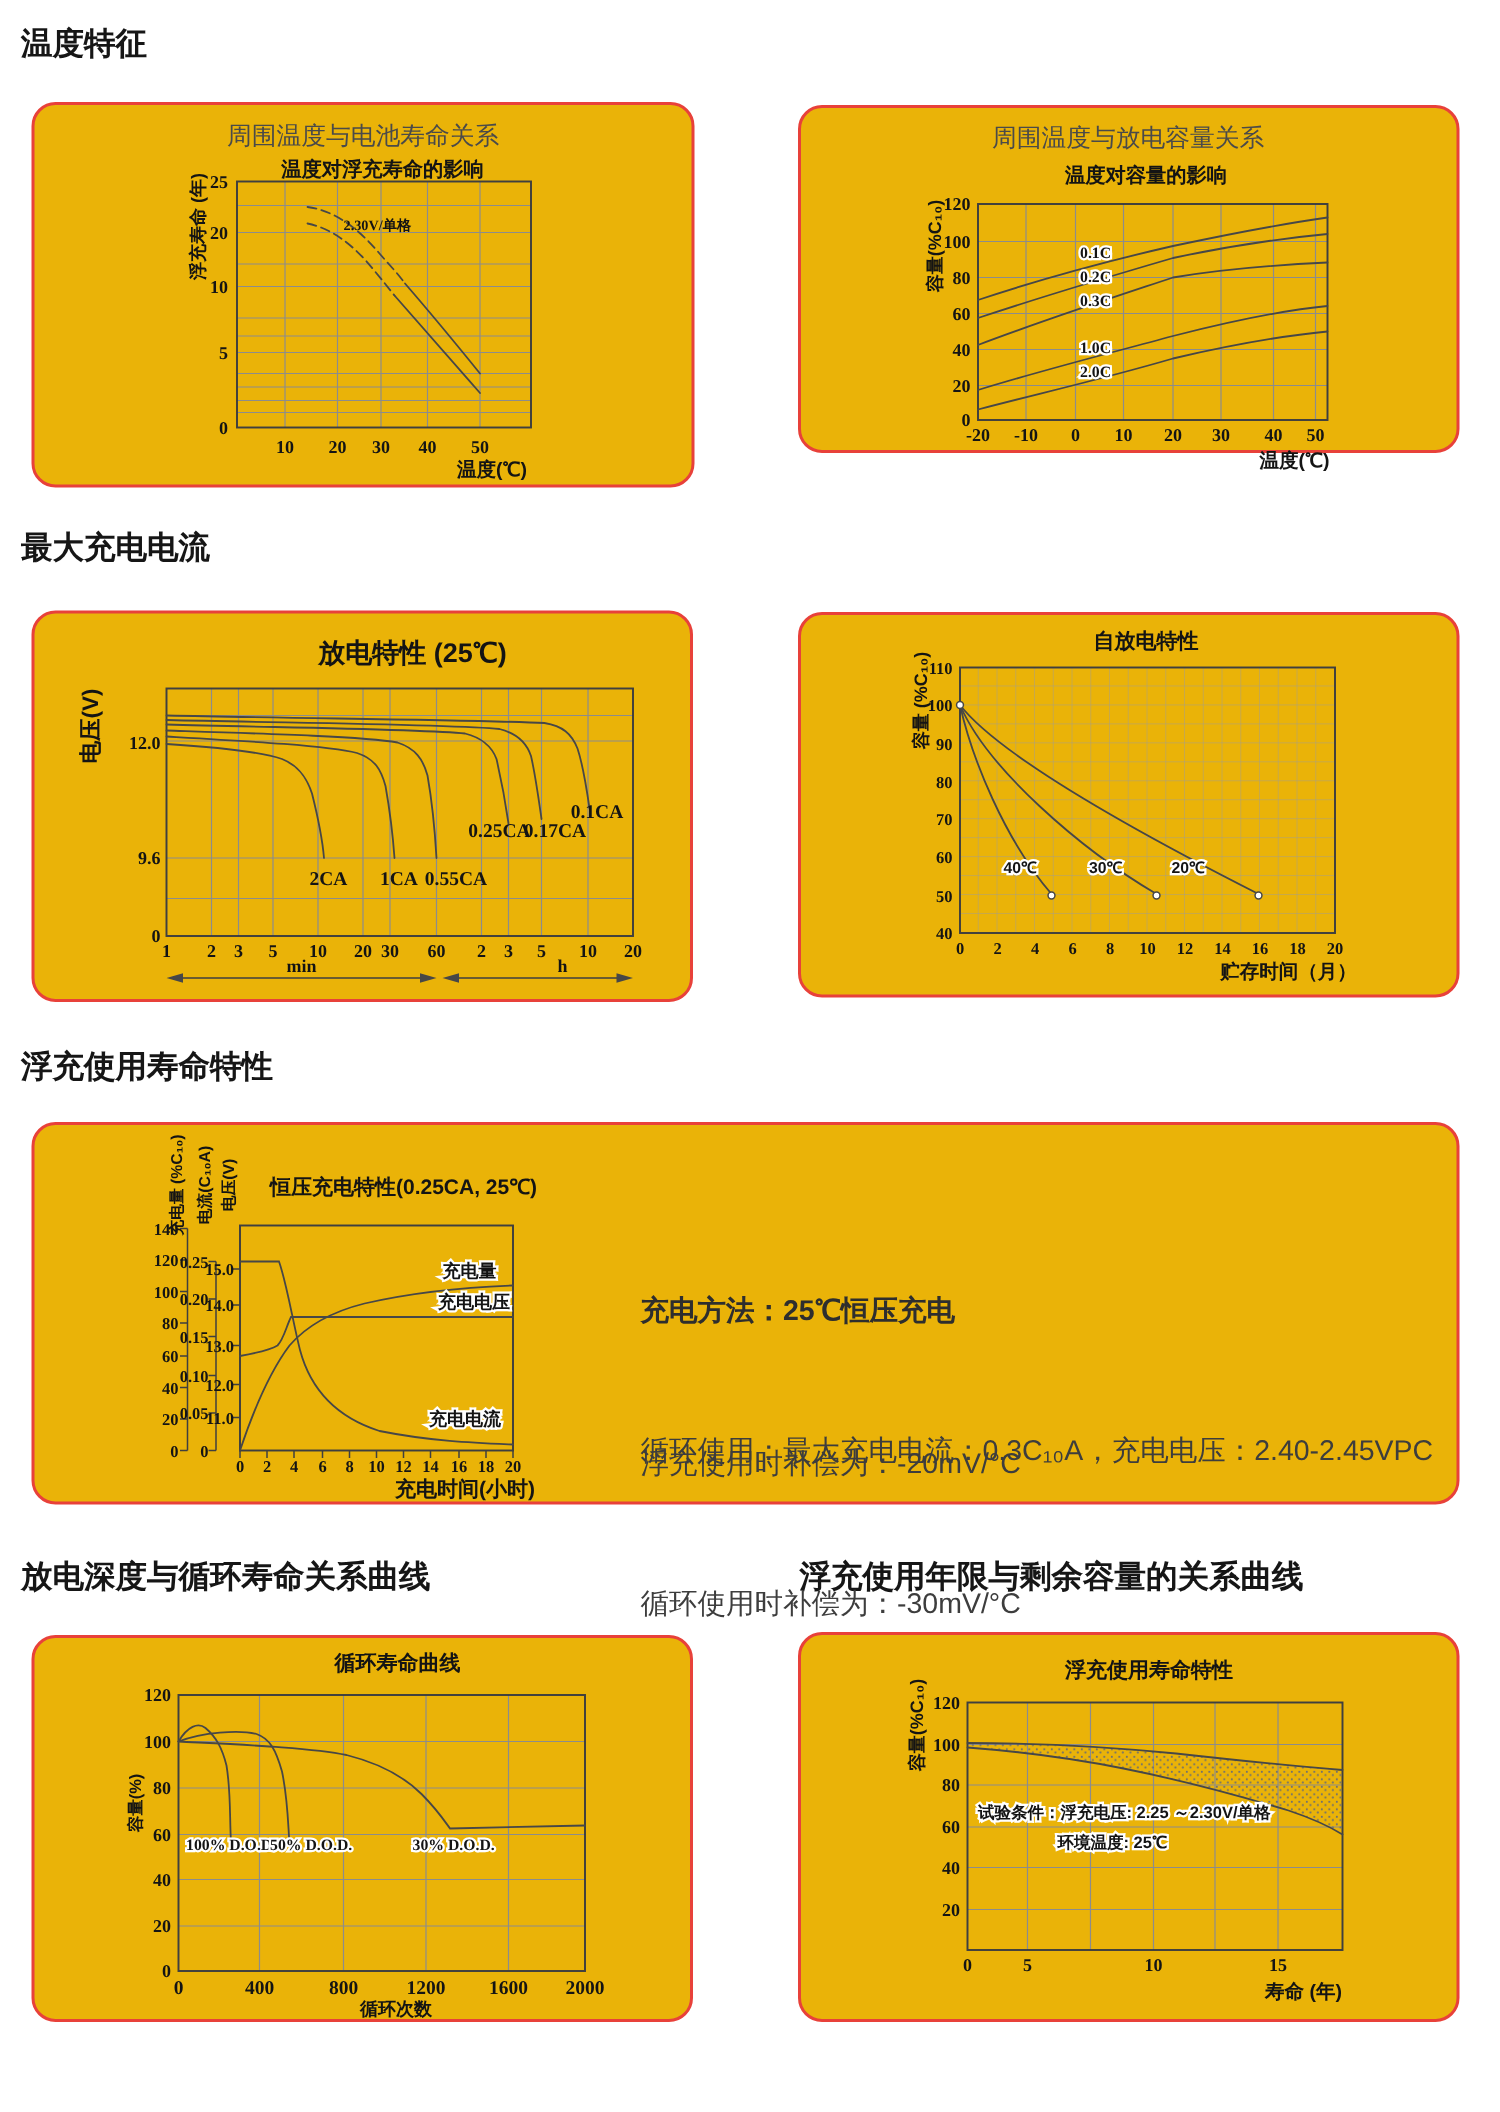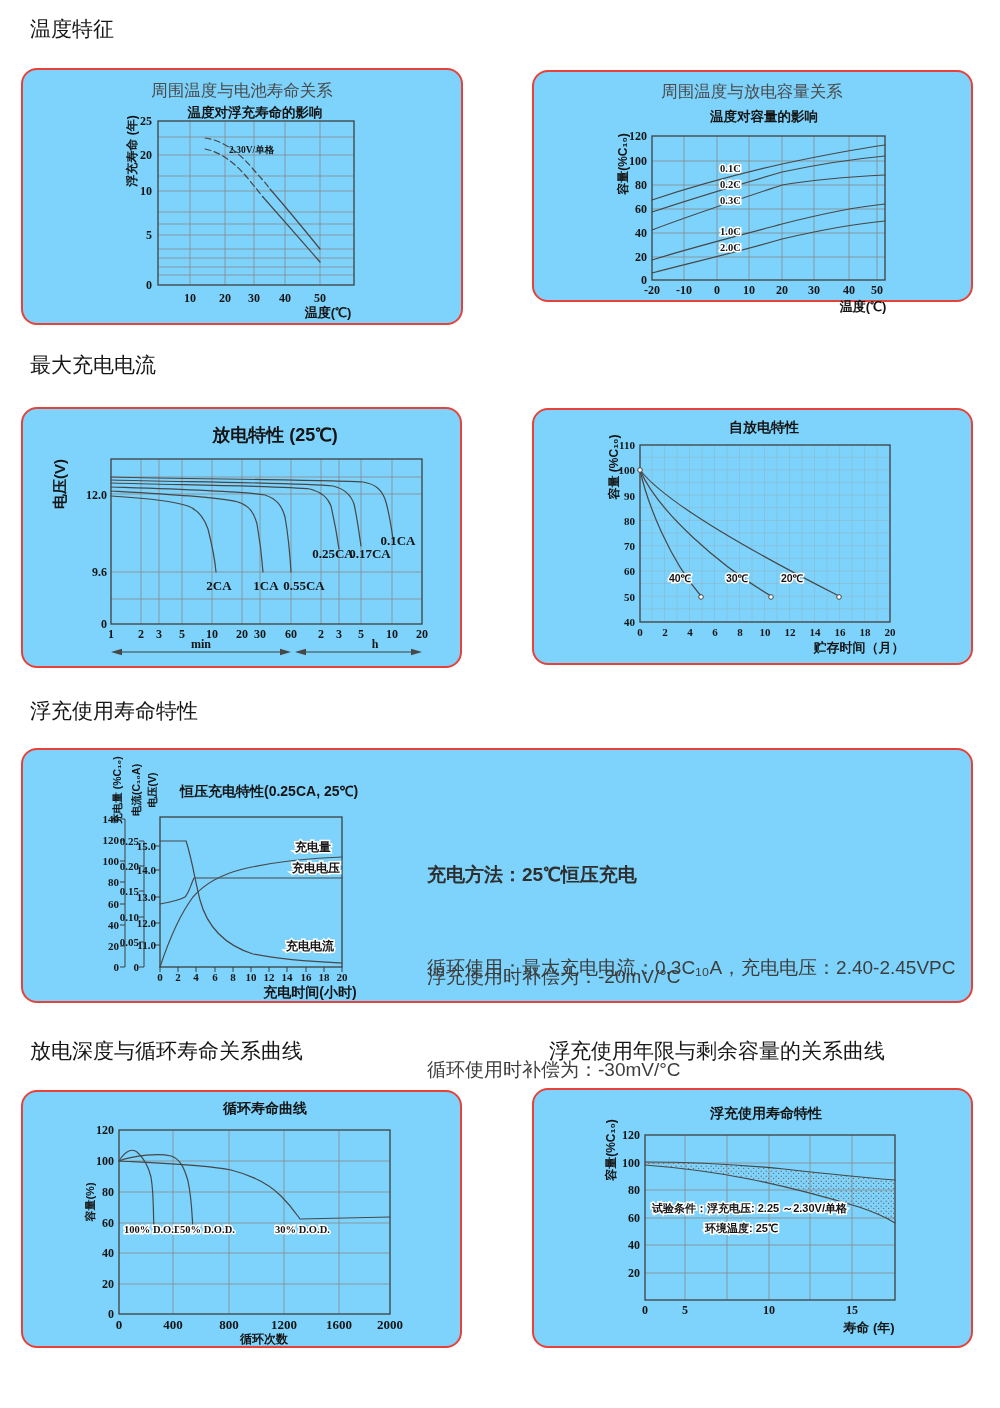--- a/index.html
+++ b/index.html
@@ -1,20 +1,20 @@
 <!DOCTYPE html>
 <html><head>
 <meta charset="utf-8">
 <style>
   :root{--red:#e8413a;}
   html,body{margin:0;padding:0;background:#fff;}
   .page{position:relative;width:1000px;height:1408px;background:#fff;overflow:hidden;
         font-family:"Liberation Sans",sans-serif;color:#161616;}
-  .h{position:absolute;left:14px;font-size:21px;font-weight:normal;color:#161616;white-space:nowrap;margin-left:16px;}
-  .card{position:absolute;background:#7dd3fc;border:2px solid var(--red);border-radius:16px;box-sizing:border-box;}
+  .h{position:absolute;left:14px;font-size:21px;font-weight:bold;color:#161616;white-space:nowrap;}
+  .card{position:absolute;background:#eab308;border:2px solid var(--red);border-radius:16px;box-sizing:border-box;}
   .card svg{position:absolute;left:0;top:0;}
   svg text{fill:#141414;}
   .ct{font-size:16.5px;fill:#4a4a4a;}
   .tt{font-size:13.5px;font-weight:bold;}
   .cjk{font-weight:bold;}
   .st{font-family:"Liberation Serif",serif;font-weight:bold;}
   .n9{font-size:9.5px;}.n10{font-size:10.5px;}.n11{font-size:11px;}.n12{font-size:12px;}
   .n13{font-size:13px;}.n14{font-size:14px;}.n15{font-size:15px;}.n18{font-size:18px;}
   .mid{text-anchor:middle;}.end{text-anchor:end;}
   .grid{stroke:#8c8c8c;stroke-width:0.8;fill:none;}

